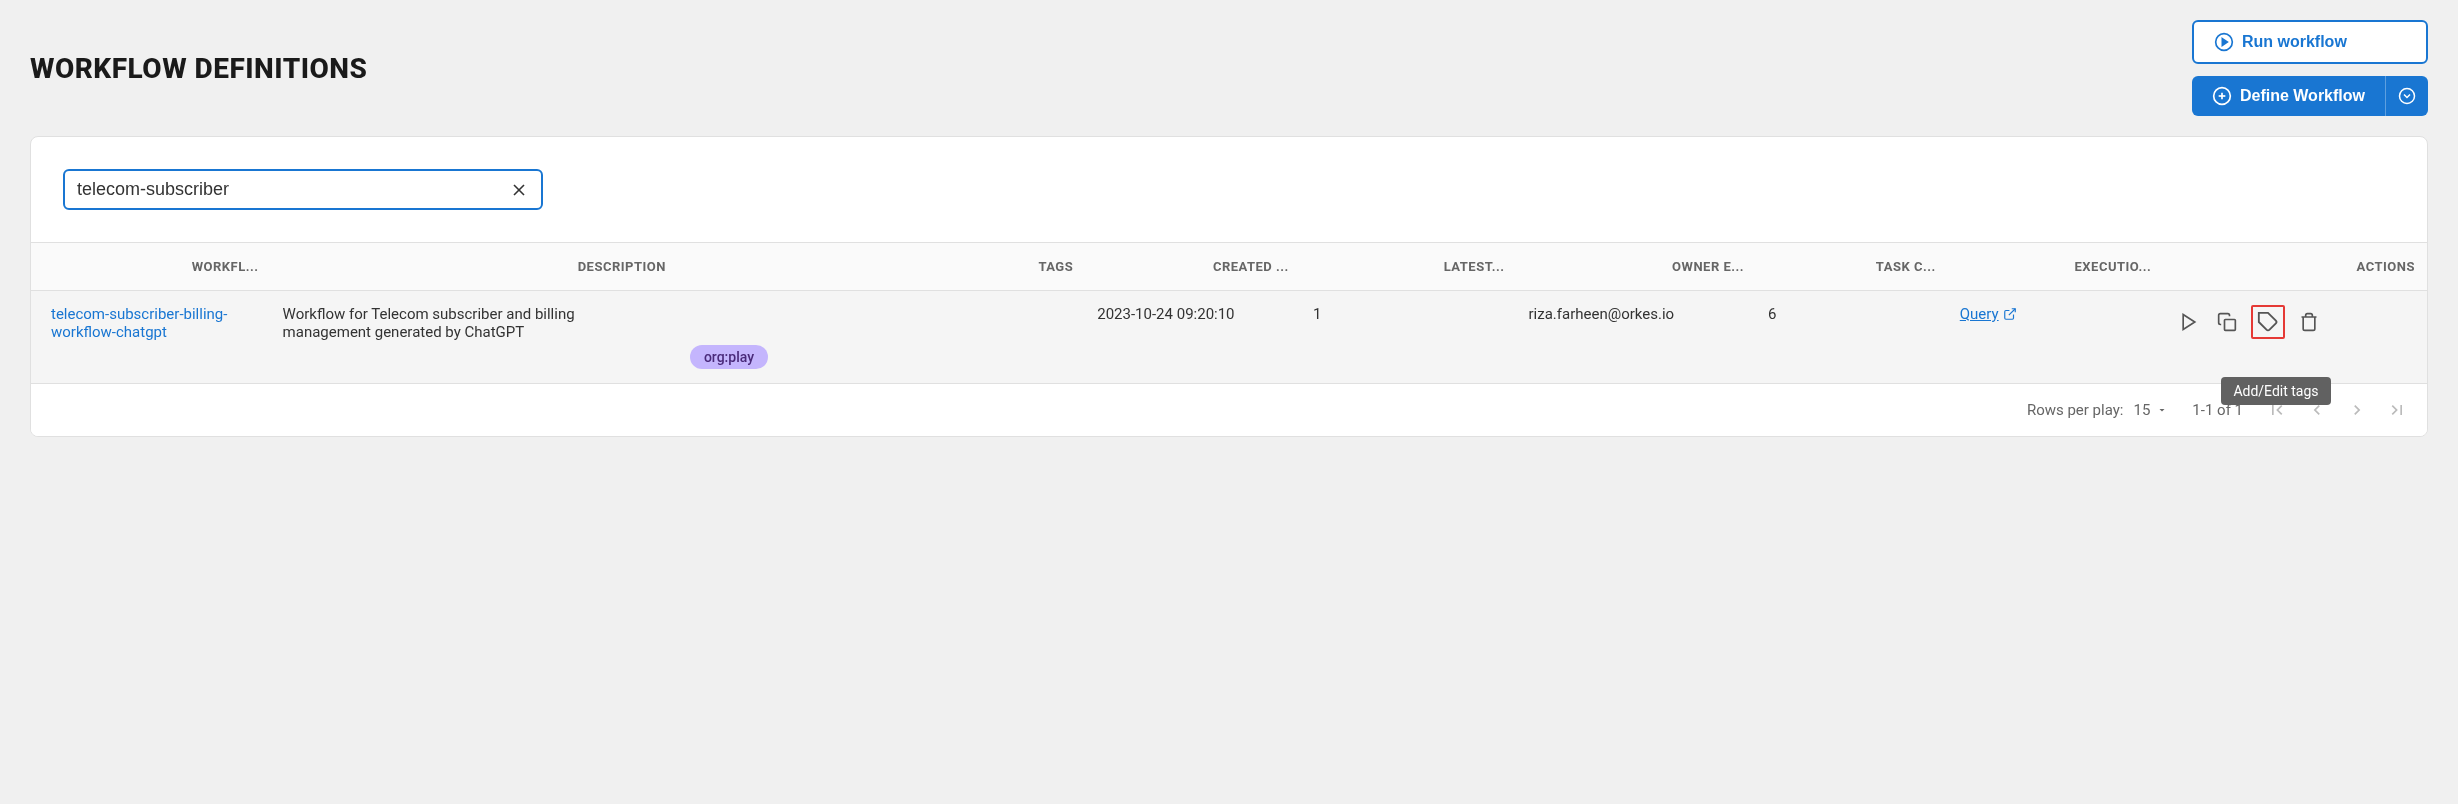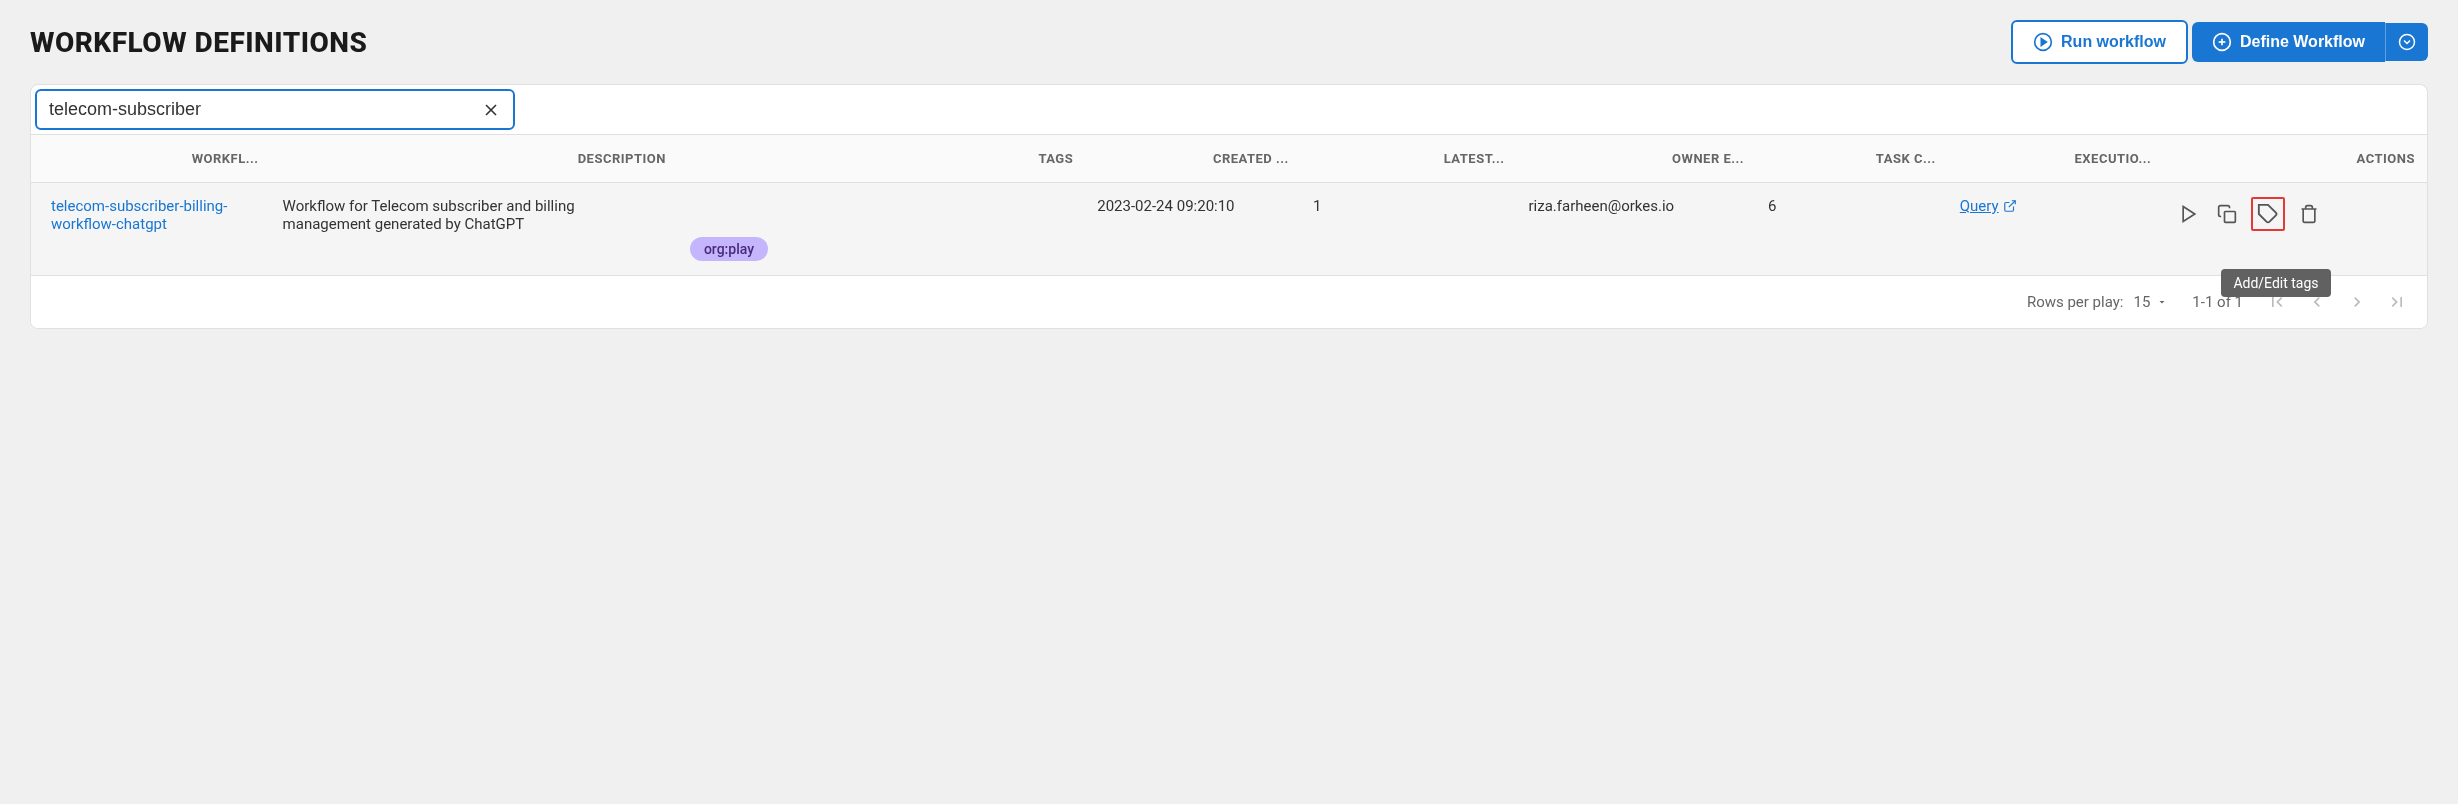--- a/index.html
+++ b/index.html
@@ -20,21 +20,22 @@
       margin-bottom: 20px;
     }
     .page-title {
       font-size: 28px;
       font-weight: 800;
       letter-spacing: 0.5px;
       color: #1a1a1a;
     }
     .header-actions {
       display: flex;
-      gap: 4px;
+      gap: 12px;
+      flex-direction: column;
     }
     .btn {
       display: inline-flex;
       align-items: center;
       gap: 8px;
       padding: 10px 20px;
       border-radius: 6px;
       font-size: 16px;
       font-weight: 600;
       cursor: pointer;
@@ -44,21 +45,20 @@
       background: white;
       border: 2px solid #1976d2;
       color: #1976d2;
     }
     .btn-primary {
       background: #1976d2;
       color: white;
     }
     .define-group {
       display: flex;
-      align-items: center;
     }
     .define-group .btn-primary {
       border-radius: 6px 0 0 6px;
     }
     .btn-dropdown {
       background: #1976d2;
       color: white;
       border-left: 1px solid rgba(255,255,255,0.3);
       border-radius: 0 6px 6px 0;
       padding: 10px 12px;
@@ -66,21 +66,21 @@
       align-items: center;
       cursor: pointer;
     }
     .panel {
       background: white;
       border-radius: 8px;
       border: 1px solid #e0e0e0;
       overflow: hidden;
     }
     .search-container {
-      padding: 4px;
+      padding: 32px;
     }
     .search-box {
       display: flex;
       align-items: center;
       border: 2px solid #1976d2;
       border-radius: 6px;
       padding: 8px 12px;
       width: 480px;
       font-size: 18px;
     }
@@ -317,21 +317,21 @@
     </thead>
     <tbody>
       <tr>
         <td class="workflow-name-cell">
           <a href="#" class="link">telecom-subscriber-billing-workflow-chatgpt</a>
         </td>
         <td>Workflow for Telecom subscriber and billing management generated by ChatGPT</td>
         <td>
           <span class="tag-pill">org:play</span>
         </td>
-        <td>2023-02-24 09:20:10</td>
+        <td>2023-10-24 09:20:10</td>
         <td>1</td>
         <td>riza.farheen@orkes.io</td>
         <td>6</td>
         <td>
           <a href="#" class="query-link">
             <span>Query</span>
             <span>
               <svg width="14" height="14" viewBox="0 0 24 24" fill="none" stroke="#1976d2" stroke-width="2">
                 <path d="M18 13v6a2 2 0 0 1-2 2H5a2 2 0 0 1-2-2V8a2 2 0 0 1 2-2h6"></path>
                 <polyline points="15,3 21,3 21,9"></polyline>

